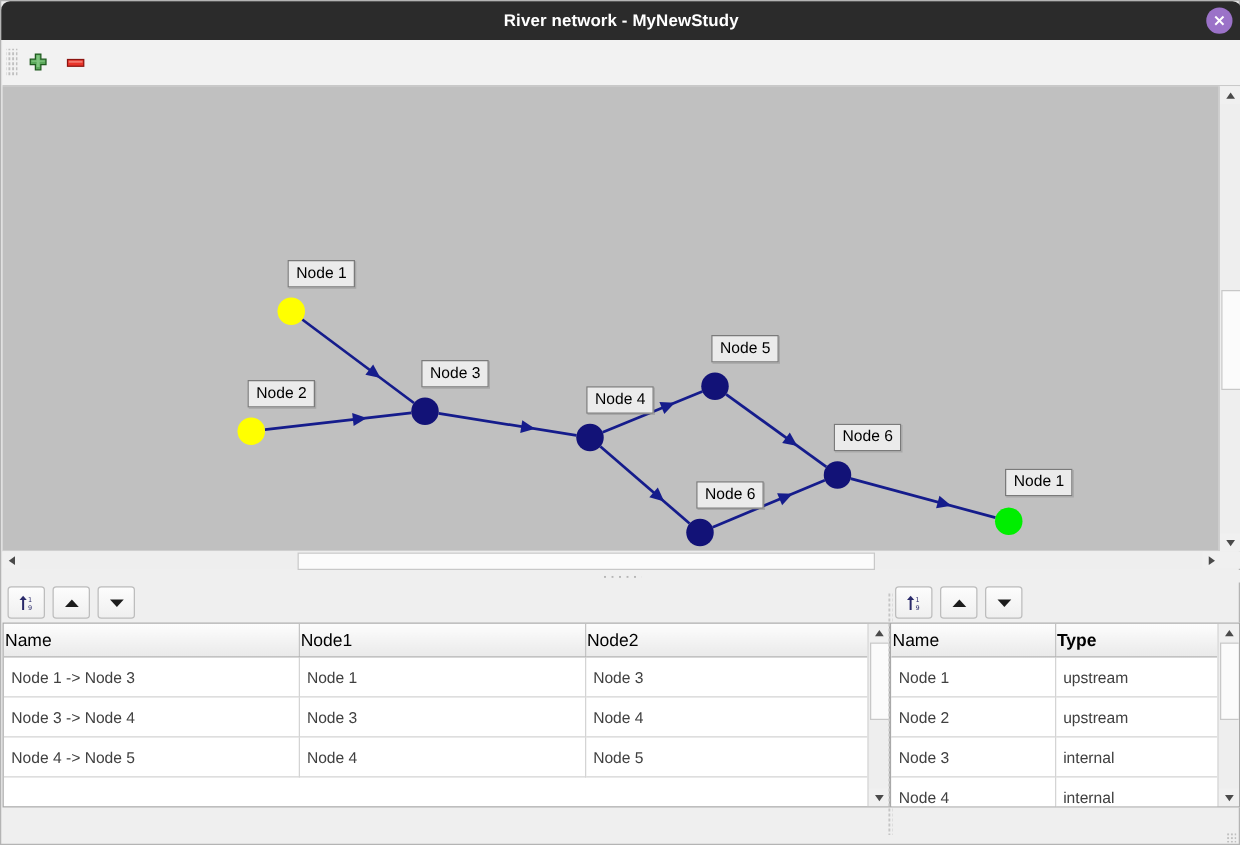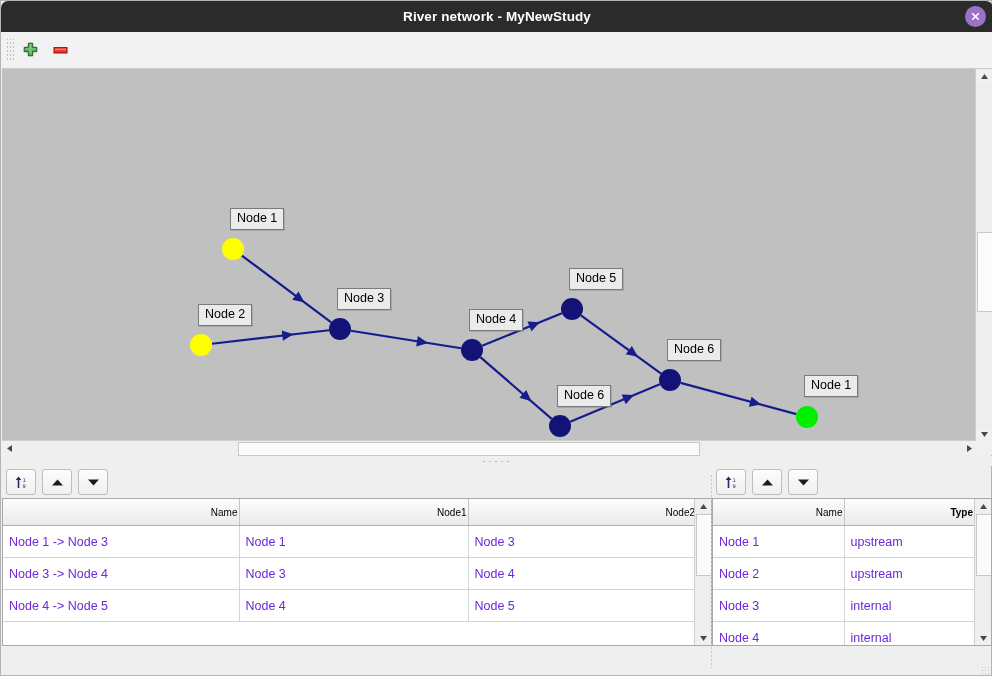--- a/index.html
+++ b/index.html
@@ -83,24 +83,24 @@
   .mini-toolbar{height:32px;display:flex;align-items:center;padding-left:4px;gap:6px;}
   .mini-btn{width:28px;height:24px;background:linear-gradient(#fdfdfd,#efefef);
             border:1px solid #bdbdbd;border-radius:3px;
             display:flex;align-items:center;justify-content:center;cursor:pointer;}
 
   table{border-collapse:collapse;table-layout:fixed;width:100%;}
   .tbl-outer{position:absolute;left:0;right:0;top:32px;bottom:30px;
              border:1px solid #a9a9a9;background:#fff;overflow:hidden;display:flex;}
   .tbl-scrollarea{flex:1;overflow:hidden;position:relative;}
   th{background:linear-gradient(#fdfdfd,#eaeaea);border-right:1px solid #c4c4c4;
-     border-bottom:1px solid #b0b0b0;font-size:10px;font-weight:normal;color:#000;
-     height:24px;text-align:right;}
+     border-bottom:1px solid #b0b0b0;font-size:14px;font-weight:normal;color:#000;
+     height:24px;text-align:left;}
   td{border-right:1px solid #d4d4d4;border-bottom:1px solid #d4d4d4;
-     font-size:12.5px;color:#6d28d9;height:29px;padding-left:6px;text-align:left;
+     font-size:12.5px;color:#404040;height:29px;padding-left:6px;text-align:left;
      background:#fff;white-space:nowrap;overflow:hidden;}
   tr:last-child td{border-bottom:1px solid #d4d4d4;}
   .tbl-vsb{width:16px;background:#f0f0f0;border-left:1px solid #cfcfcf;position:relative;}
   .tbl-vsb .sb-arrow{width:16px;height:14px;}
   .tbl-vsb-track{position:absolute;left:0;top:14px;width:16px;bottom:14px;background:#eeeeee;}
   .tbl-vsb-thumb{position:absolute;left:1px;width:14px;background:#fbfbfb;border:1px solid #c8c8c8;cursor:pointer;}
   .corner-grip{position:absolute;right:3px;bottom:2px;width:8px;height:8px;
        background-image:radial-gradient(#c0c0c0 1px,transparent 1px);background-size:3px 3px;}
 </style>
 </head>

